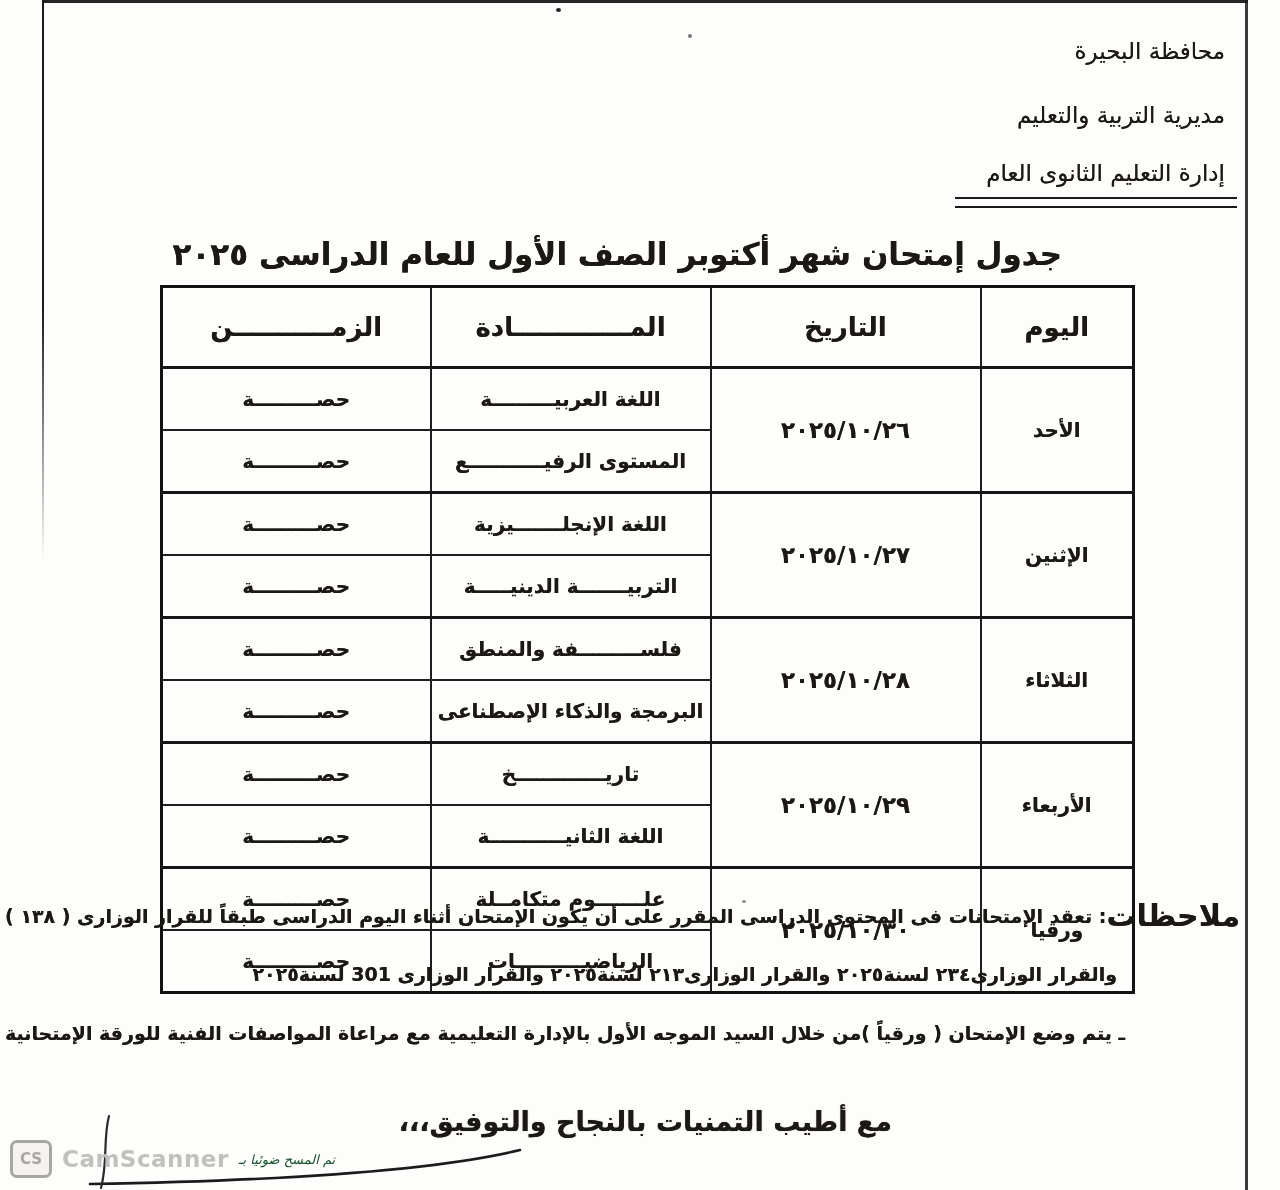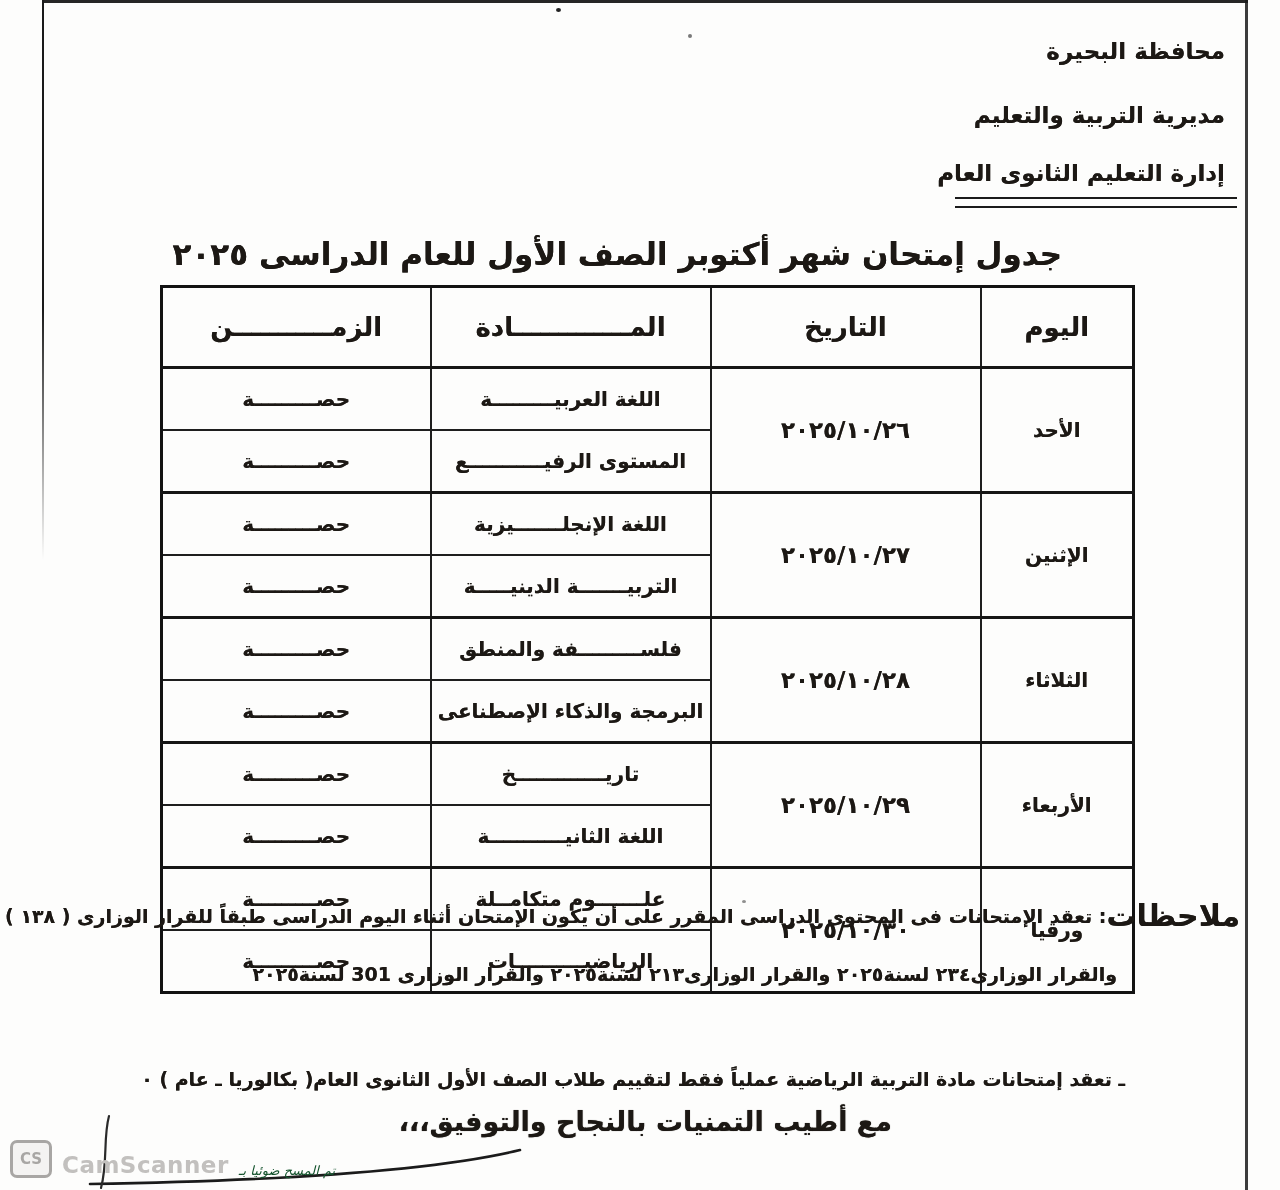--- a/index.html
+++ b/index.html
@@ -13,21 +13,21 @@
     direction:rtl;
     margin:0 auto;
   }
   
   .frame-top{position:absolute;top:0;left:42px;width:1206px;height:3px;background:#141414;opacity:.92;}
   .frame-right{position:absolute;top:0;right:32px;width:3px;height:1190px;background:#1a1a1a;opacity:.85;}
   .frame-left{position:absolute;top:0;left:42px;width:2px;height:560px;
     background:linear-gradient(#1a1a1a 55%,rgba(26,26,26,0));}
   .speck{position:absolute;background:#222;border-radius:50%;}
   
-  .hdr{position:absolute;right:55px;text-align:center;font-weight:bold;font-size:23px;white-space:nowrap;
+  .hdr{position:absolute;right:55px;text-align:center;font-weight:normal;font-size:23px;white-space:nowrap;
     text-shadow:0 0 .5px rgba(20,16,10,.8);}
   .hdr1{top:38px;} .hdr2{top:102px;} .hdr3{top:160px;}
   .hdr-underline{position:absolute;top:197px;left:955px;width:282px;height:7px;
     border-top:2px solid #1b1b1b;border-bottom:2px solid #1b1b1b;}
   
   .title{position:absolute;top:224px;right:218px;font-size:31px;font-weight:bold;white-space:nowrap;
     text-shadow:0 0 .6px rgba(20,16,10,.9);margin-top:12px;}
   
   table.sched{
     position:absolute;top:285px;right:145px;
@@ -54,21 +54,21 @@
   .note-label{font-size:30px;letter-spacing:.5px;vertical-align:-3px;}
   .n1{top:898px;right:40px;}
   .n2{top:963px;right:163px;}
   .n3{top:1022px;right:155px;}
   .n4{top:1068px;right:155px;}
   
   .footer{position:absolute;top:1106px;right:388px;font-size:27px;font-weight:bold;white-space:nowrap;
     text-shadow:0 0 .7px rgba(20,16,10,.9);}
   .flourish{position:absolute;top:0;left:0;pointer-events:none;}
   
-  .wm{position:absolute;left:10px;bottom:12px;display:flex;align-items:flex-end;gap:10px;direction:ltr;}
+  .wm{position:absolute;left:10px;bottom:12px;display:flex;align-items:center;gap:10px;direction:ltr;}
   .wm-logo{width:36px;height:32px;border:3px solid #a8a6a4;border-radius:7px;
     display:flex;align-items:center;justify-content:center;
     font-size:15px;font-weight:bold;color:#a8a6a4;background:#f4f3f2;}
   .wm-brand{font-size:23px;font-weight:bold;color:#c2c0be;letter-spacing:.5px;}
   .wm-ar{font-size:13px;color:#14532d;font-style:italic;}
 </style>
 </head>
 <body>
 
 <div class="page">
@@ -156,21 +156,21 @@
       <td class="subj">الرياضيــــــــــات</td>
       <td class="time">حصـــــــــة</td>
     </tr>
   </tbody>
     </table>
 
   <div class="note n1">
     <span class="note-label">ملاحظات</span><span>: تعقد الإمتحانات فى المحتوى الدراسى المقرر على أن يكون الإمتحان أثناء اليوم الدراسى طبقاً للقرار الوزارى ( ١٣٨ ) لسنة ٢٠٢٤</span>
   </div>
   <div class="note n2">والقرار الوزارى٢٣٤ لسنة٢٠٢٥ والقرار الوزارى٢١٣ لسنة٢٠٢٥ والقرار الوزارى 301 لسنة٢٠٢٥</div>
-  <div class="note n4">ـ تعقد إمتحانات مادة التربية الرياضية عملياً فقط لتقييم طلاب الصف الأول الثانوى العام( بكالوريا ـ عام ) ٠</div>
+  <div class="note n3">ـ يتم وضع الإمتحان ( ورقياً )من خلال السيد الموجه الأول بالإدارة التعليمية  مع مراعاة المواصفات الفنية للورقة الإمتحانية</div>
 
   <div class="footer">مع أطيب التمنيات بالنجاح والتوفيق،،،</div>
 
   <svg class="flourish" width="1280" height="1190" viewBox="0 0 1280 1190">
     <path d="M 520 1150 C 430 1172, 265 1181, 90 1184" stroke="#1b1b1b" stroke-width="2.6" fill="none" stroke-linecap="round"></path>
     <path d="M 109 1116 C 103 1138, 108 1162, 101 1188" stroke="#2a2a2a" stroke-width="2.2" fill="none" stroke-linecap="round"></path>
   </svg>
 
   <div class="wm">
     <div class="wm-logo">CS</div>

